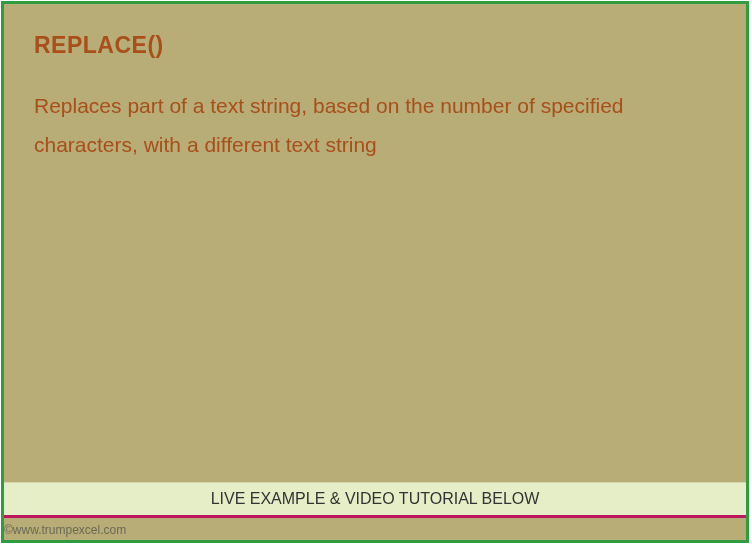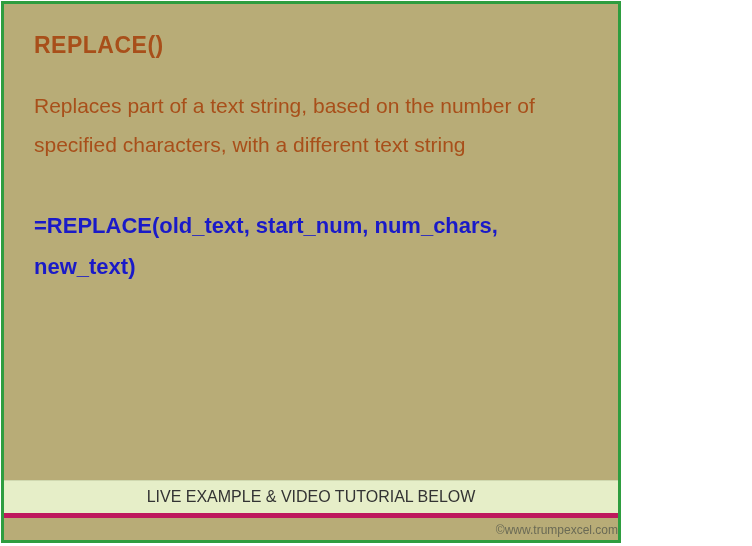--- a/index.html
+++ b/index.html
@@ -8,21 +8,21 @@
       box-sizing: border-box;
     }
     body {
       font-family: Verdana, Geneva, sans-serif;
       background: #fff;
       width: 752px;
       height: 546px;
       position: relative;
     }
     .frame {
-      width: 620px;
+      width: 748px;
       height: 542px;
       border: 3px solid #2e9d3f;
       background: #b8ac77;
       position: relative;
       margin: 1px;
     }
     .content {
       padding: 28px 30px 0 30px;
     }
     .title {
@@ -58,37 +58,36 @@
       bottom: 22px;
       left: 0;
       right: 0;
       background: #e6eec8;
       text-align: center;
       padding: 7px 0;
       color: #333;
       font-size: 16px;
       font-weight: 500;
       border-top: 1px solid #d0d8b0;
-      border-bottom: 5px solid #be185d;
+      border-bottom: 3px solid #be185d;
       margin-top: 44px;
     }
     .watermark {
       position: absolute;
       bottom: 3px;
       left: 0;
       right: 0;
-      text-align: right;
+      text-align: left;
       color: #6a6a55;
       font-size: 12px;
     }
   </style>
 </head>
 <body>
 
 <div class="frame">
   <div class="content">
     <div class="title">REPLACE()</div>
     <div class="description">Replaces part of a text string, based on the number of specified characters, with a different text string</div>
-    <div class="syntax-text">=REPLACE(old_text, start_num, num_chars, new_text)</div>
   </div>
   <div class="footer-bar">LIVE EXAMPLE &amp; VIDEO TUTORIAL BELOW</div>
   <div class="watermark">©www.trumpexcel.com</div>
 </div>
 
 </body></html>

